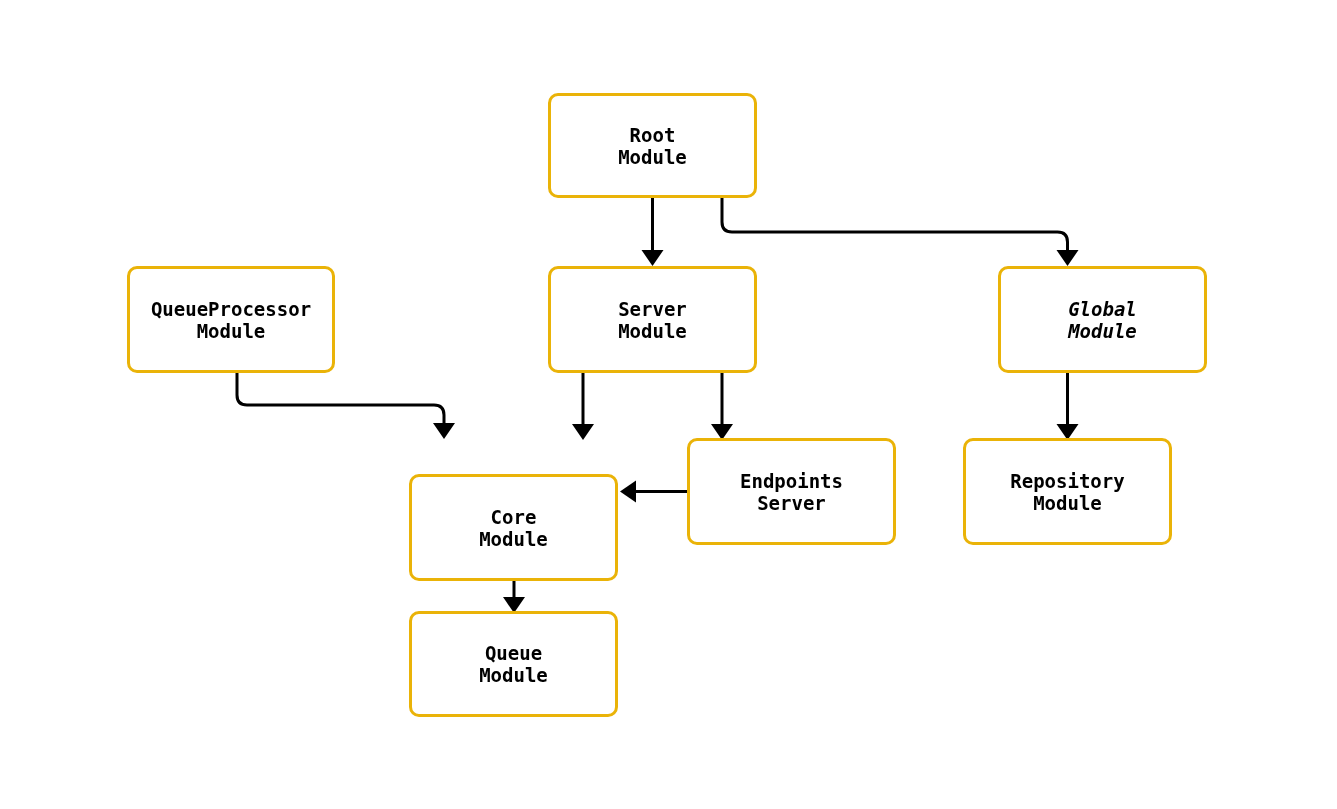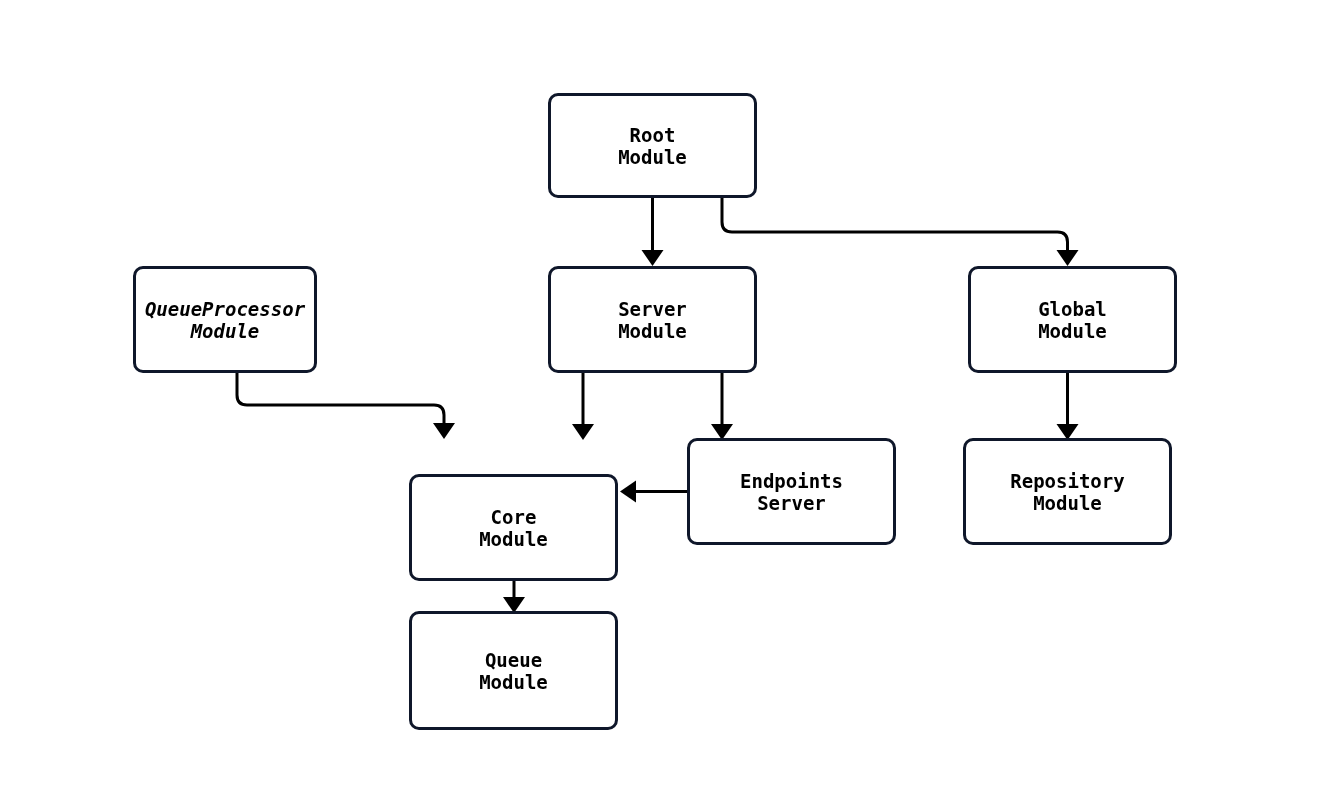--- a/index.html
+++ b/index.html
@@ -30,40 +30,40 @@
   .edge-arrow {
     fill: #000000;
     stroke: none;
   }
   .node {
     position: absolute;
     box-sizing: border-box;
     width: 209px;
     height: 107px;
     background: #ffffff;
-    border: 3px solid #0f172a;
+    border: 3px solid #eab308;
     border-radius: 10px;
     display: flex;
     align-items: center;
     justify-content: center;
     text-align: center;
     font-weight: bold;
     font-size: 19px;
     line-height: 22px;
     color: #000000;
     white-space: pre-line;
   }
   .node-root          { left: 548px; top: 93px;  height: 105px; }
-  .node-queueprocessor{ left: 133px; top: 266px; width: 184px; font-style: italic; }
+  .node-queueprocessor{ left: 127px; top: 266px; width: 208px; }
   .node-server        { left: 548px; top: 266px; }
-  .node-global        { left: 968px; top: 266px; }
+  .node-global        { left: 998px; top: 266px; font-style: italic; }
   .node-core          { left: 409px; top: 438px; margin-top: 36px; }
   .node-endpoints     { left: 687px; top: 438px; }
   .node-repository    { left: 963px; top: 438px; }
-  .node-queue         { left: 409px; top: 611px; height: 119px; }
+  .node-queue         { left: 409px; top: 611px; height: 106px; }
 </style>
 </head>
 <body>
 
 <div id="canvas">
 
   <svg id="edges" width="1337" height="809" viewBox="0 0 1337 809" xmlns="http://www.w3.org/2000/svg">
 
     <g>
       <path class="edge-path" d="M652.5,198 V250"></path>

